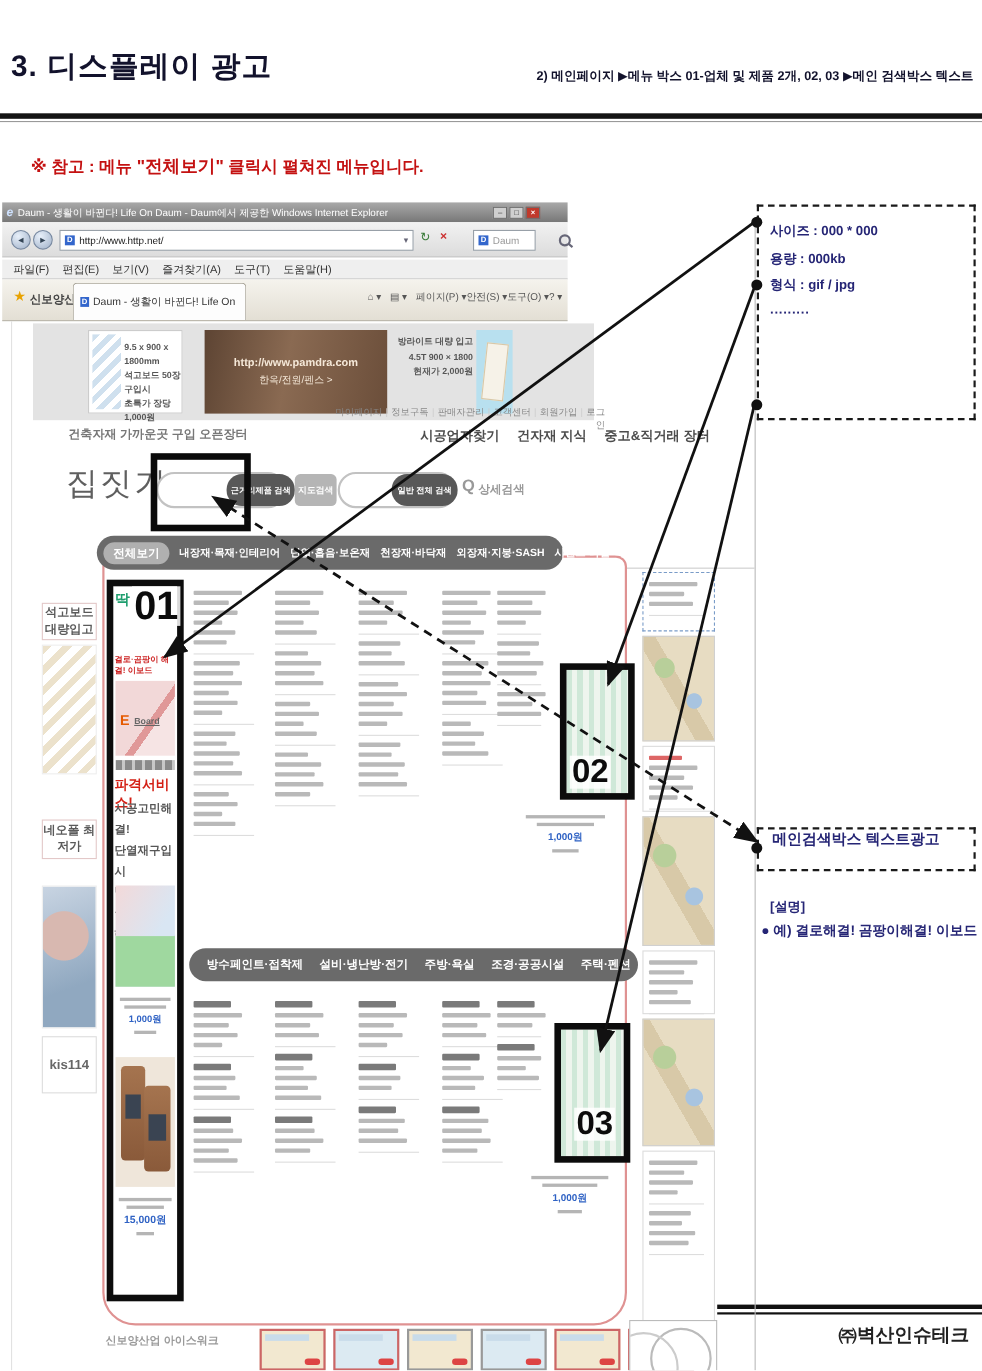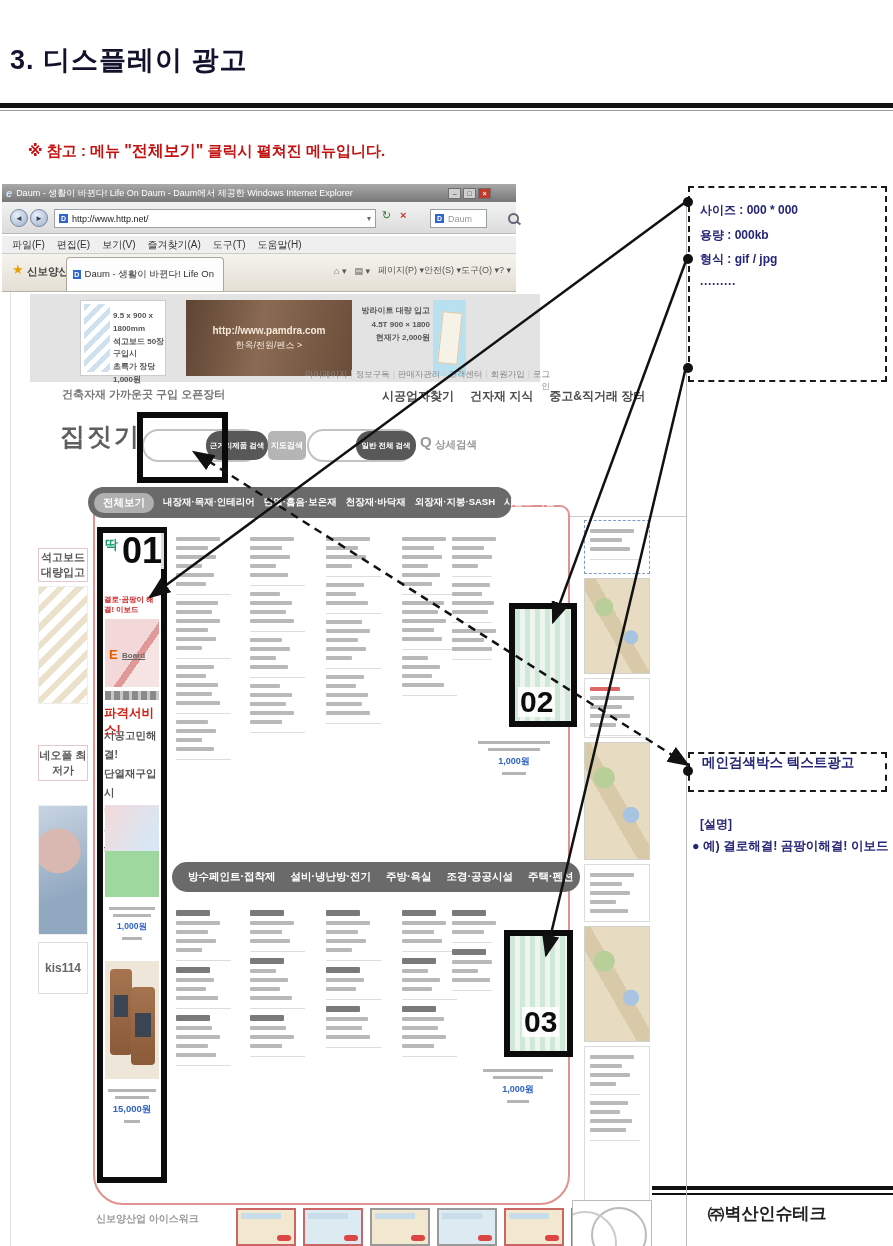--- a/index.html
+++ b/index.html
@@ -66,21 +66,21 @@
   #ad2 .t{font-size:9px;}
   #ad3t{position:absolute;left:330px;top:10px;width:70px;text-align:right;font-size:8px;font-weight:700;color:#555;line-height:1.7;}
   #ad3i{position:absolute;left:403px;top:6px;width:33px;height:76px;background:#b8e0ef;}
   #ad3i:after{content:"";position:absolute;left:7px;top:12px;width:18px;height:50px;background:#f6f2e8;
               border:1px solid #d8c8a8;transform:rotate(6deg);}
   #utility{left:300px;top:369px;width:250px;text-align:right;font-size:8.5px;color:#888;}
   #utility .sep{margin:0 3px;color:#ccc;}
   #nav-left{left:62px;top:387px;font-size:11px;font-weight:800;color:#777;}
   #nav-right{left:382px;top:388px;display:flex;gap:16px;}
   #nav-right span{font-size:12px;font-weight:800;color:#4d4d4d;}
-  #site-logo{left:60px;top:420px;font-size:25px;font-weight:700;color:#5f5f5f;letter-spacing:2px;}
+  #site-logo{left:60px;top:420px;font-size:29px;font-weight:400;color:#5f5f5f;letter-spacing:2px;}
   .pill{position:absolute;background:#fff;border:2px solid #c2c2c2;border-radius:17px;box-sizing:border-box;height:33px;}
   .dkbtn{position:absolute;height:29px;background:#585858;border-radius:14px;color:#fff;
          font-weight:800;display:flex;align-items:center;justify-content:center;}
   #btn-map{position:absolute;left:268px;top:431px;width:38px;height:29px;background:#b5b5b5;border-radius:5px;
            color:#fff;font-size:8px;font-weight:800;display:flex;align-items:center;justify-content:center;}
   #q-ico{left:420px;top:433px;font-size:15px;font-weight:800;color:#999;}
   #detail-label{left:435px;top:438px;font-size:10.5px;font-weight:700;color:#999;}
   .catbar{position:absolute;background:#6a6a6a;border-radius:16px;display:flex;align-items:center;
           box-sizing:border-box;z-index:3;}
   .catbar .cb{color:#fff;font-weight:800;font-size:9.5px;white-space:nowrap;}
@@ -162,34 +162,35 @@
   #annA-title{font-size:14px;font-weight:800;color:#252575;line-height:1.65;}
   #annA-specs div{font-size:12px;font-weight:700;color:#252575;line-height:2.05;}
   #annB{left:688px;top:752px;width:199px;height:40px;display:flex;align-items:flex-start;padding-left:12px;}
   #annB-title{font-size:13.5px;font-weight:800;color:#252575;}
   .bullet{position:absolute;width:10px;height:10px;border-radius:50%;background:#111;z-index:6;}
   #desc-title{left:700px;top:816px;font-size:12px;font-weight:700;color:#252575;z-index:4;}
   #desc-line{left:692px;top:838px;font-size:12.5px;font-weight:800;color:#252575;z-index:4;}
   
   #f-line1{left:652px;top:1186px;width:241px;height:4px;background:#111;}
   #f-line2{left:652px;top:1193px;width:241px;height:2px;background:#111;}
-  #company{left:653px;top:1202px;width:228px;text-align:center;font-size:17px;font-weight:700;color:#222;}
+  #company{left:653px;top:1202px;width:228px;text-align:right;font-size:17px;font-weight:700;color:#222;}
   
   .vline{position:absolute;width:1px;background:#b9b9b9;z-index:1;}
   .hline{position:absolute;height:1px;background:#ccc;z-index:1;}
   #blackrect-search{left:137px;top:412px;width:91px;height:71px;border:6px solid #0a0a0a;
                     box-sizing:border-box;z-index:6;background:transparent;}
   #arrow-svg{position:absolute;left:0;top:0;z-index:40;pointer-events:none;}
 </style>
 </head>
 <body>
 
 <div id="page">
 
   <div class="abs" id="doc-title">3. 디스플레이 광고</div>
+  <div class="abs" id="doc-header-right">2)  메인페이지  ▶메뉴 박스 01-업체 및 제품 2개, 02, 03 ▶메인 검색박스 텍스트</div>
   <div class="abs" id="hr-thick"></div>
   <div class="abs" id="hr-thin"></div>
   <div class="abs" id="note"><span>※ 참고 : 메뉴 </span><span class="hl">"전체보기"</span><span> 클릭시 펼쳐진 메뉴입니다.</span></div>
 
   <div class="abs" id="titlebar">
     <span class="fav">e</span>
     <span id="win-title">Daum - 생활이 바뀐다! Life On Daum - Daum에서 제공한 Windows Internet Explorer</span>
     <span class="winbtn">–</span>
     <span class="winbtn">□</span>
     <span class="winbtn close">×</span>

